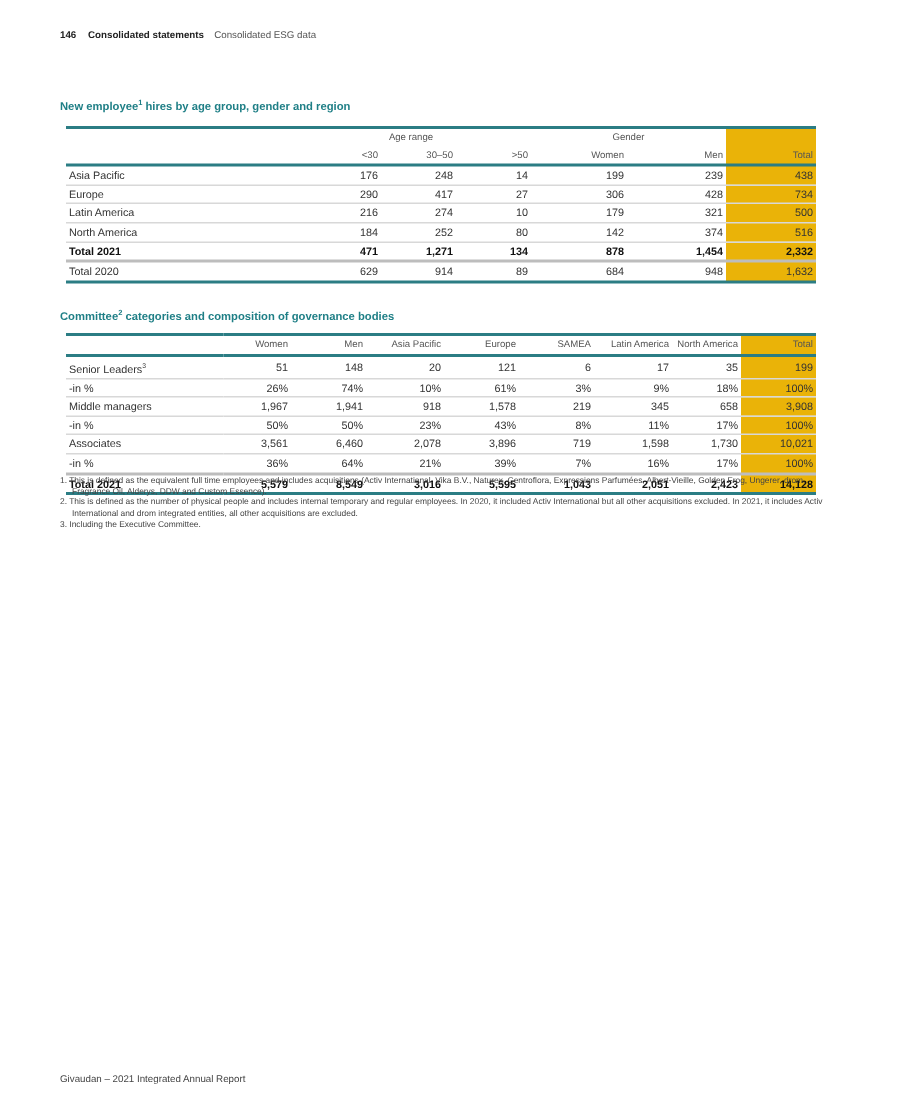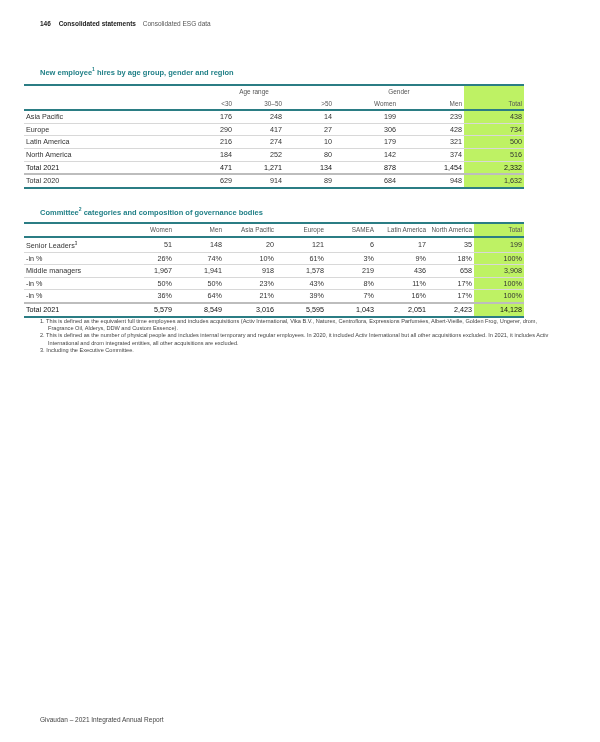--- a/index.html
+++ b/index.html
@@ -13,30 +13,30 @@
     }
     .header .pg { font-weight: bold; margin-right: 6px; }
     .header .sec { font-weight: bold; margin-right: 5px; }
     .header .sub { color: #555; }
     .title {
       position: absolute; left: 40px; font-size: 7.5px; font-weight: bold; color: #1f7f86;
       white-space: nowrap;
     }
     .title sup { font-size: 5px; }
     table {
-      position: absolute; left: 24px; width: 500px; border-collapse: collapse;
+      position: absolute; left: 44px; width: 500px; border-collapse: collapse;
       font-size: 7.2px; color: #333;
     }
     table td, table th { padding: 0 2px; height: 11.6px; line-height: 11.6px; white-space: nowrap; }
     th { font-weight: normal; color: #555; font-size: 6.4px; }
     td.num, th.num { text-align: right; }
     td.lbl { text-align: left; }
     tr.data td { border-bottom: 0.6px solid #d8d8d8; }
-    tr.total td { font-weight: normal; color: #111; margin-top: 36px; }
-    .shade { background: #bef264; }
+    tr.total td { font-weight: bold; color: #111; margin-top: 36px; }
+    .shade { background: #eab308; }
     .top-teal td, .top-teal th { border-top: 2px solid #2b7d84; }
     .head-teal th { border-bottom: 2px solid #2b7d84; }
     .bot-teal td { border-bottom: 2px solid #2b7d84 !important; }
     .gray-sep td { border-bottom: 2.2px solid #bdbdbd !important; }
     .grp { text-align: center; color: #555; font-size: 6.4px; }
     .foot {
       position: absolute; left: 40px; width: 510px; font-size: 5.6px; color: #444; line-height: 7.2px;
     }
     .foot div { padding-left: 8px; text-indent: -8px; }
     .footer {
@@ -186,34 +186,45 @@
         <td class="num">18%</td>
         <td class="num shade">100%</td>
   </tr>
   <tr class="data">
     <td class="lbl">Middle managers</td>
     <td class="num">1,967</td>
         <td class="num">1,941</td>
         <td class="num">918</td>
         <td class="num">1,578</td>
         <td class="num">219</td>
-        <td class="num">436</td>
+        <td class="num">345</td>
         <td class="num">658</td>
         <td class="num shade">3,908</td>
   </tr>
   <tr class="data">
     <td class="lbl">-in %</td>
     <td class="num">50%</td>
         <td class="num">50%</td>
         <td class="num">23%</td>
         <td class="num">43%</td>
         <td class="num">8%</td>
         <td class="num">11%</td>
         <td class="num">17%</td>
         <td class="num shade">100%</td>
+  </tr>
+  <tr class="data">
+    <td class="lbl">Associates</td>
+    <td class="num">3,561</td>
+        <td class="num">6,460</td>
+        <td class="num">2,078</td>
+        <td class="num">3,896</td>
+        <td class="num">719</td>
+        <td class="num">1,598</td>
+        <td class="num">1,730</td>
+        <td class="num shade">10,021</td>
   </tr>
   <tr class="data gray-sep">
     <td class="lbl">-in %</td>
     <td class="num">36%</td>
         <td class="num">64%</td>
         <td class="num">21%</td>
         <td class="num">39%</td>
         <td class="num">7%</td>
         <td class="num">16%</td>
         <td class="num">17%</td>

